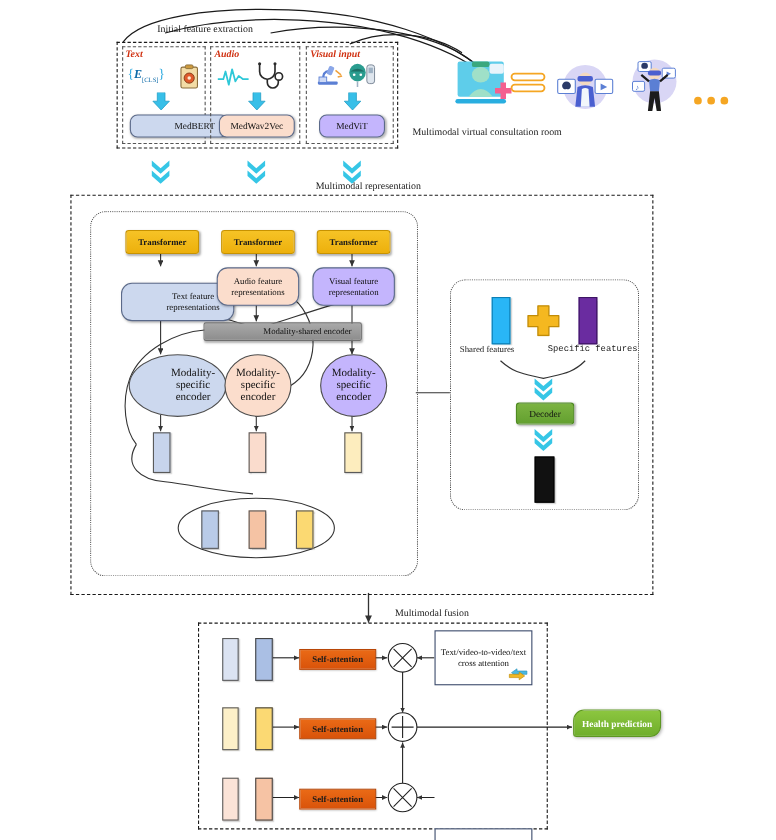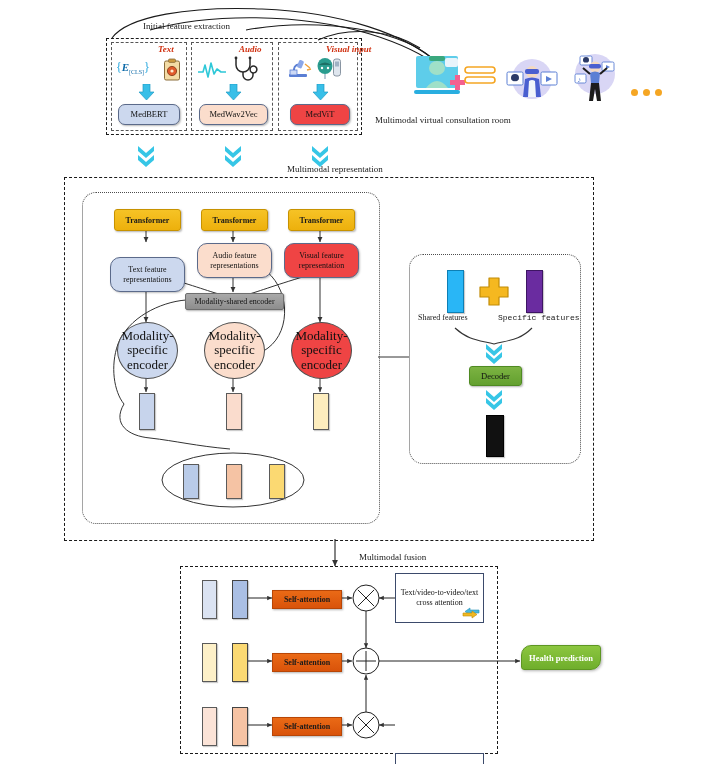--- a/index.html
+++ b/index.html
@@ -3,58 +3,58 @@
 <meta charset="utf-8">
 <style>
   html,body{margin:0;padding:0;background:#ffffff;}
   body{width:705px;height:764px;position:relative;overflow:hidden;
        font-family:"Liberation Serif", serif;color:#111;}
   .abs{position:absolute;}
   .svgroot{position:absolute;left:0;top:0;width:705px;height:764px;pointer-events:none;}
 
   
   .lbl{font-size:9px;color:#1a1a1a;white-space:nowrap;}
-  .lbl-italic-red{font-style:italic;font-weight:bold;color:#d03010;font-size:9px;margin-left:44px;}
+  .lbl-italic-red{font-style:italic;font-weight:bold;color:#d03010;font-size:9px;}
 
   .roundbox{
     border:1px solid #5b6a8a;border-radius:7px;
     display:flex;align-items:center;justify-content:center;
     font-size:8.5px;text-align:center;line-height:1.05;
     box-shadow:1px 1px 2px rgba(0,0,0,.28);
   }
-  .bx-text{background:#ccd8ee;}
+  .bx-text{background:#ccd8ee;padding-left:28px;}
   .bx-audio{background:#fbddcc;}
-  .bx-visual{background:#ef4444;}
+  .bx-visual{background:#c4b5fd;}
 
   .transformer{
     background:linear-gradient(#f6c326,#edb00c);
     border:1px solid #c79200;border-radius:3px;
     font-size:8px;font-weight:bold;color:#1a1a1a;
     display:flex;align-items:center;justify-content:center;
     box-shadow:1px 1px 2px rgba(0,0,0,.3);
   }
 
   .featrep{
     border:1px solid #5b6a8a;border-radius:10px;
     display:flex;align-items:center;justify-content:center;
     font-size:8px;text-align:center;line-height:1.15;
     box-shadow:1px 1px 2px rgba(0,0,0,.25);
   }
 
   .sharedenc{
     background:linear-gradient(#a9a9a9,#8d8d8d);
     border:1px solid #6e6e6e;border-radius:2px;
     font-size:8px;display:flex;align-items:center;justify-content:center;
-    box-shadow:1px 1px 2px rgba(0,0,0,.3);color:#111;
+    box-shadow:1px 1px 2px rgba(0,0,0,.3);color:#111;padding-left:45px;
   }
 
   .ellipse-enc{
     border:1px solid #4d4d4d;border-radius:50%;
     display:flex;align-items:center;justify-content:center;
-    font-size:13px;text-align:center;line-height:1.12;
+    font-size:10px;text-align:center;line-height:1.12;
   }
 
   .bar{border:1px solid #5a5a5a;box-shadow:1px 1px 1px rgba(0,0,0,.2);}
 
   .selfatt{
     background:linear-gradient(#ea6a16,#d9530a);
     border:1px solid #b84606;
     font-size:8px;font-weight:bold;color:#1a1a1a;
     display:flex;align-items:center;justify-content:center;
     box-shadow:1px 1px 2px rgba(0,0,0,.3);

